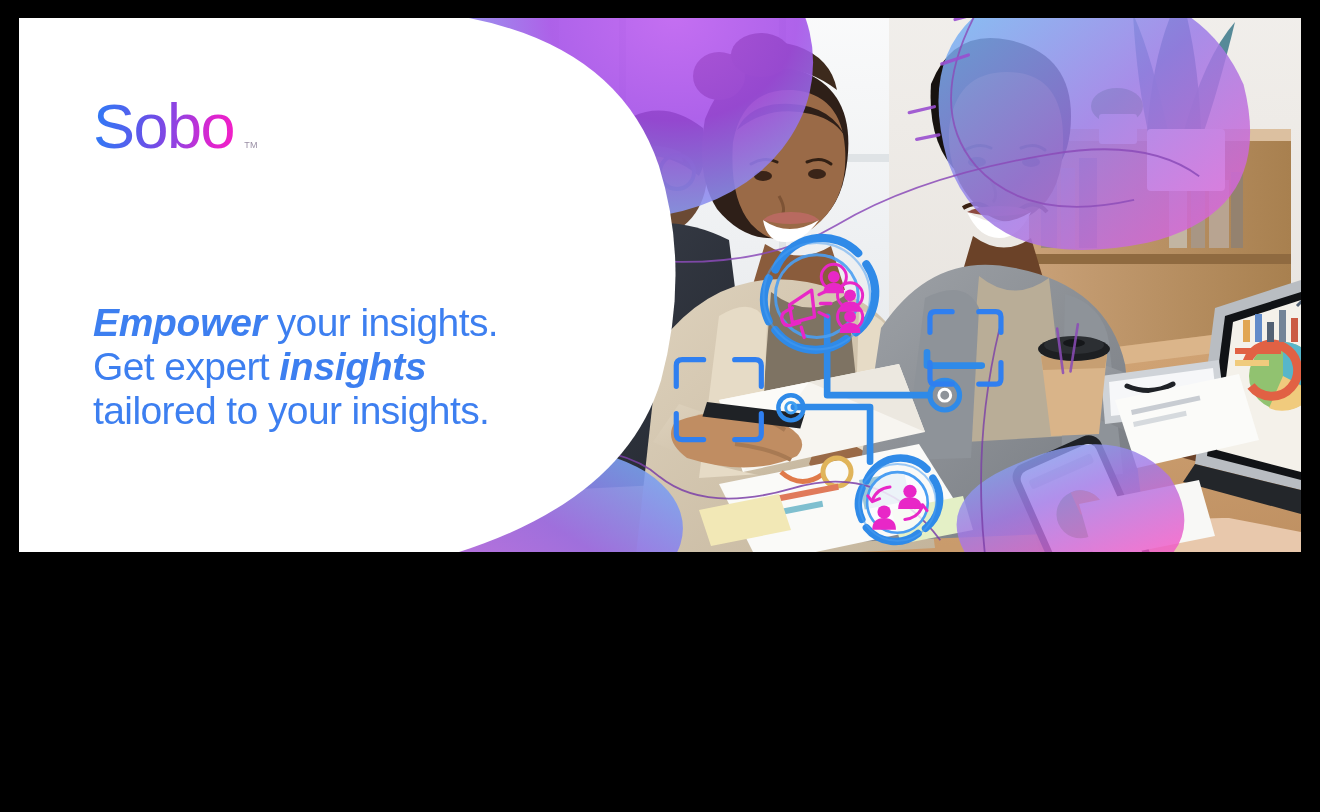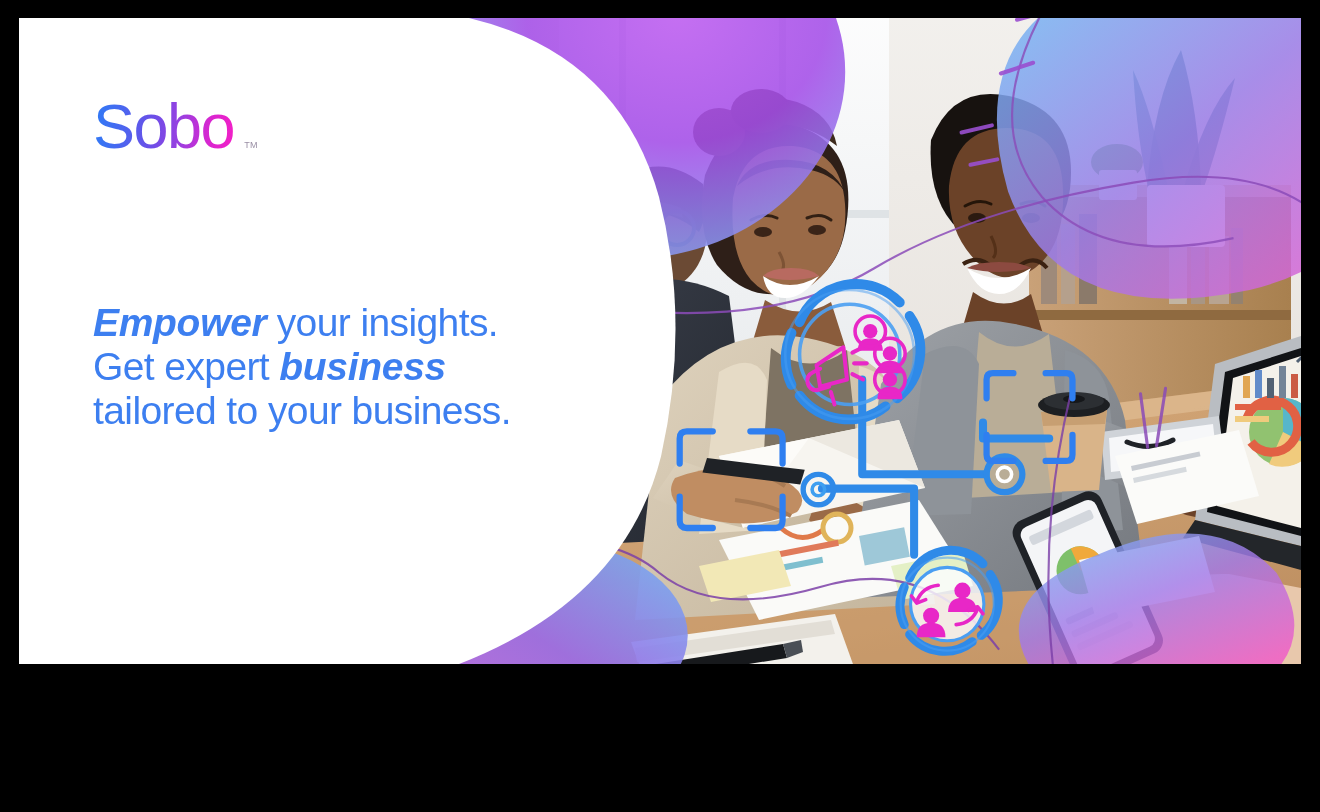--- a/index.html
+++ b/index.html
@@ -7,21 +7,21 @@
     width:1320px; height:812px;
     background:#000; overflow:hidden;
     font-family:"Liberation Sans", sans-serif;
   }
 
   #stage { position:relative; width:1320px; height:812px; background:#000; }
 
   
   #card {
     position:absolute; left:19px; top:18px;
-    width:1282px; height:646px;
+    width:1282px; height:534px;
     background:#0f172a; overflow:hidden;
   }
 
   
   .photo { position:absolute; left:0; top:0; width:100%; height:100%; overflow:hidden; }
   .photo svg { display:block; width:100%; height:100%; }
 
   
   #leftpanel {
     position:absolute; left:0; top:0; width:720px; height:100%;
@@ -440,18 +440,18 @@
       </svg>
     </div>
 
     <div id="logo">
       <span class="wordmark">Sobo</span>
       <span class="tm">TM</span>
     </div>
 
     <div id="headline">
       <span class="ln"><span class="em">Empower</span><span> your insights.</span></span>
-      <span class="ln"><span>Get expert </span><span class="em">business</span></span>
-      <span class="ln">tailored to your business.</span>
+      <span class="ln"><span>Get expert </span><span class="em">insights</span></span>
+      <span class="ln">tailored to your insights.</span>
     </div>
 
   </div>
 </div>
 
 </body></html>

